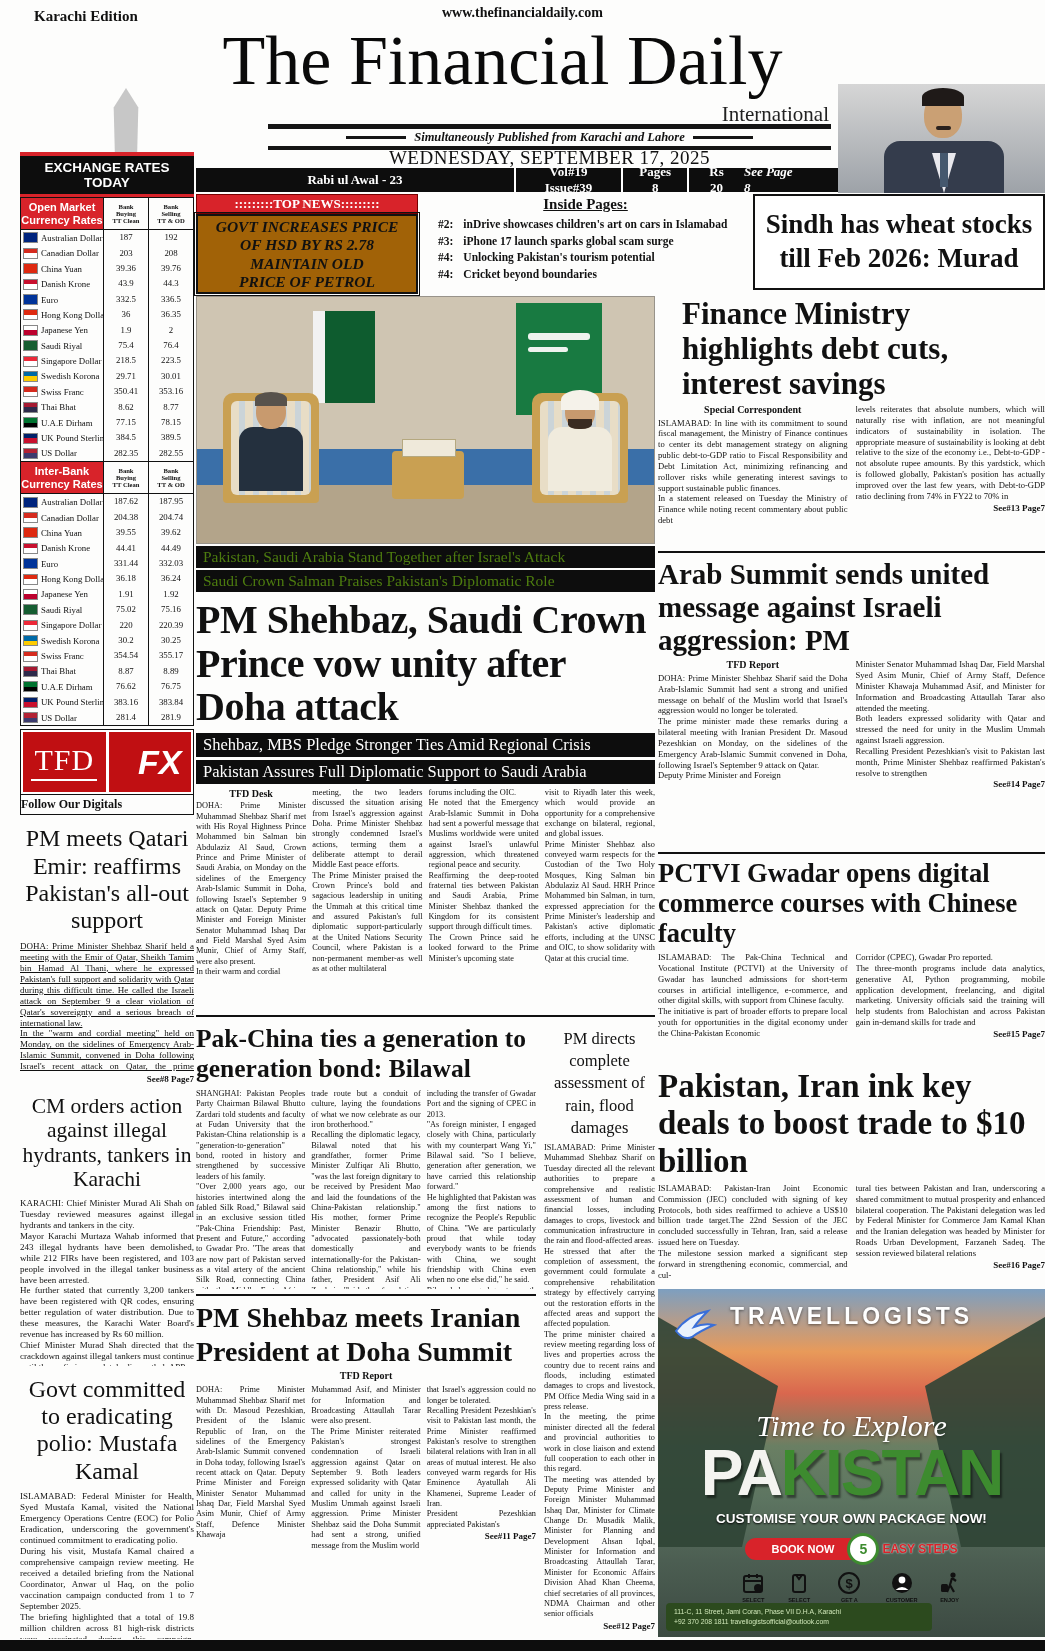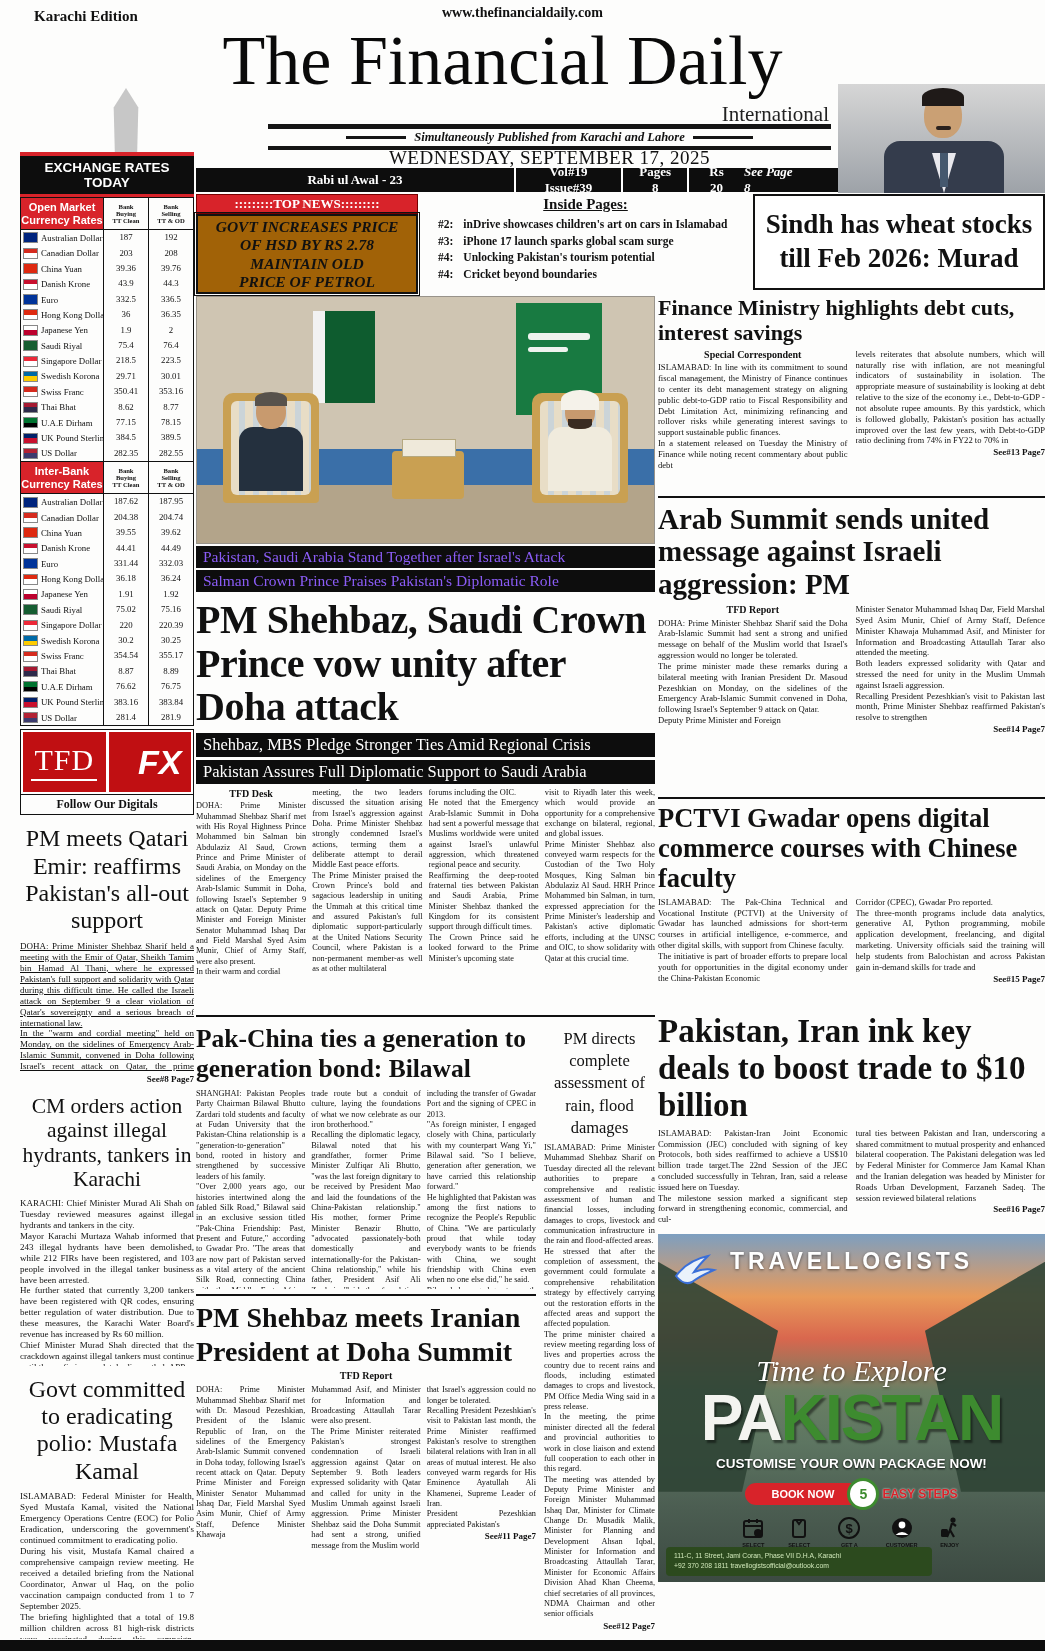--- a/index.html
+++ b/index.html
@@ -50,21 +50,21 @@
       text-align:center;display:flex;align-items:center;justify-content:center;font-family:"Liberation Serif",serif;}
   .xr-row{display:flex;align-items:center;height:15.4px;font-size:8.8px;}
   .xr-row .nm{flex:1;display:flex;align-items:center;gap:3px;padding-left:2px;overflow:hidden;white-space:nowrap;}
   .xr-row .vl{flex:0 0 44px;border-left:1px solid #111;text-align:center;align-self:stretch;line-height:15.4px;}
   .flag{width:13px;height:9px;display:inline-flex;flex-direction:column;border:.5px solid #888;flex:0 0 13px;}
   .flag i{flex:1;display:block;}
   #logos{display:flex;gap:3px;margin-top:3px;border:1.5px solid #111;padding:2px;background:#fff;}
   .logo{flex:1;height:60px;background:#c00f12;color:#fff;display:flex;align-items:center;justify-content:center;}
   .logo.tfd span{font-size:30px;letter-spacing:1px;border-bottom:2px solid #fff;padding:0 3px 2px;}
   .logo.fx span{font-size:34px;font-weight:bold;font-style:italic;font-family:"Liberation Sans",sans-serif;margin-left:20px;}
-  #follow{border:1.5px solid #111;border-top:none;text-align:center;font-weight:bold;font-size:12px;padding:2px 16px;}
+  #follow{border:1.5px solid #111;border-top:none;font-weight:bold;font-size:12px;padding:2px 0;}
   .side-hl{text-align:center;font-size:24px;line-height:1.14;margin:10px 0 6px;}
   .side-hl.sm{font-size:21.5px;}
   .side-body{font-size:9px;line-height:1.22;text-align:justify;white-space:pre-line;overflow:hidden;}
   .more{font-weight:bold;font-size:9px;text-align:right;margin-top:1px;}
   
   #toprow{position:absolute;left:196px;top:194px;width:849px;height:96px;display:flex;gap:6px;}
   #topnews{flex:0 0 222px;}
   #topnews .bar{background:#d8232a;color:#fff;font-weight:bold;font-size:13px;text-align:center;padding:1px 0;border:1px solid #700;}
   #topnews .box{border:2px solid #111;outline:1px solid #111;outline-offset:1px;background:#a16207;
       font-style:italic;font-weight:bold;font-size:15.5px;line-height:1.18;text-align:center;padding:2px 0;height:72px;}
@@ -88,41 +88,41 @@
   .man{position:absolute;bottom:52px;width:64px;height:96px;}
   .man .body{position:absolute;left:0;right:0;bottom:0;height:64px;border-radius:14px 14px 0 0;}
   .man .head{position:absolute;left:17px;top:0;width:30px;height:34px;background:#c89a6e;border-radius:46%;}
   .man.pm .body{background:#24303e;}
   .man.pm .hair{position:absolute;left:16px;top:-3px;width:32px;height:14px;background:#57524c;border-radius:50% 50% 0 0;}
   .man.mbs .body{background:#f0ebdd;}
   .man.mbs .ghutra{position:absolute;left:13px;top:-5px;width:38px;height:20px;background:#f5f2ea;border-radius:50% 50% 0 0;}
   .man.mbs .beard{position:absolute;left:20px;top:24px;width:24px;height:10px;background:#3a2c22;border-radius:0 0 45% 45%;}
   #mainphoto .table{position:absolute;left:195px;bottom:44px;width:72px;height:48px;background:#c9a052;border-radius:4px;}
   #mainphoto .table i{position:absolute;left:10px;top:-12px;width:52px;height:16px;background:#efe9da;border:1px solid #b5a87f;}
-  .capbar{background:#0d0d0d;color:#8b5cf6;font-size:15.5px;padding:2px 7px;margin-top:2px;white-space:nowrap;overflow:hidden;}
+  .capbar{background:#0d0d0d;color:#4d7c0f;font-size:15.5px;padding:2px 7px;margin-top:2px;white-space:nowrap;overflow:hidden;}
   #main-hl{font-weight:bold;font-size:40px;line-height:1.09;margin:6px 0 4px;letter-spacing:-.5px;}
   .subbar{background:#0d0d0d;color:#fff;font-size:16.5px;padding:2px 7px;margin-top:3px;white-space:nowrap;overflow:hidden;}
   .byline{text-align:center;font-weight:bold;font-size:10px;margin-bottom:1px;}
   .cols{display:flex;gap:6px;margin-top:4px;}
   .cols .c{flex:1;font-size:8.3px;line-height:1.25;text-align:justify;white-space:pre-line;overflow:hidden;}
   #main-cols{height:222px;}
   .rule{border-top:2.5px solid #111;margin:5px 0;}
   #lower{display:flex;gap:8px;}
   #lower-left{flex:0 0 340px;}
   #pakchina-hl{font-weight:bold;font-size:25.5px;line-height:1.2;margin:2px 0 2px;}
   #pakchina-cols{height:200px;}
   #iranian-hl{font-weight:bold;font-size:28px;line-height:1.2;margin:4px 0 2px;}
   #iranian-cols{height:226px;}
   #pmdirects{flex:1;overflow:hidden;}
   #pmdirects .hl{font-size:16.5px;line-height:1.35;text-align:center;margin:6px 0 4px;}
   #pmdirects .bd{font-size:8.3px;line-height:1.25;text-align:justify;white-space:pre-line;overflow:hidden;max-height:478px;}
   
   #right{position:absolute;left:658px;top:296px;width:387px;bottom:12px;overflow:hidden;}
   .r-hl{font-weight:bold;line-height:1.13;}
-  #fin-hl{font-size:22px;}
+  #fin-hl{font-size:31px;margin-left:24px;}
   #arab-hl{font-size:29px;margin-top:3px;}
   #pctvi-hl{font-size:26.5px;margin-top:3px;}
   #iran-hl{font-size:33px;margin-top:4px;}
   .cols2{display:flex;gap:8px;margin-top:3px;}
   .cols2 .c{flex:1;font-size:8.6px;line-height:1.26;text-align:justify;white-space:pre-line;overflow:hidden;}
   #fin-cols{height:142px;}
   #arab-cols{height:188px;}
   #pctvi-cols{height:112px;}
   #iran-cols{height:100px;}
   
@@ -679,21 +679,21 @@
           <div class="hair"></div>
         </div>
       <div class="man mbs" style="right:42px;">
           <div class="body"></div>
           <div class="head"></div>
           <div class="ghutra"></div>
           <div class="beard"></div>
         </div>
     </div>
     <div class="capbar">Pakistan, Saudi Arabia Stand Together after Israel's Attack</div>
-    <div class="capbar">Salman Crown Prince Praises Pakistan's Diplomatic Role</div>
+    <div class="capbar">Saudi Crown Salman Praises Pakistan's Diplomatic Role</div>
     <div id="main-hl">PM Shehbaz, Saudi Crown Prince vow unity after Doha attack</div>
     <div class="subbar">Shehbaz, MBS Pledge Stronger Ties Amid Regional Crisis</div>
     <div class="subbar">Pakistan Assures Full Diplomatic Support to Saudi Arabia</div>
     <div class="cols" id="main-cols">
       <div class="c"><div class="byline">TFD Desk</div><span class="ml">DOHA: Prime Minister Muhammad Shehbaz Sharif met with His Royal Highness Prince Mohammed bin Salman bin Abdulaziz Al Saud, Crown Prince and Prime Minister of Saudi Arabia, on Monday on the sidelines of the Emergency Arab-Islamic Summit in Doha, following Israel's September 9 attack on Qatar. Deputy Prime Minister and Foreign Minister Senator Muhammad Ishaq Dar and Field Marshal Syed Asim Munir, Chief of Army Staff, were also present.
 In their warm and cordial</span></div>
       <div class="c">meeting, the two leaders discussed the situation arising from Israel's aggression against Doha. Prime Minister Shehbaz strongly condemned Israel's actions, terming them a deliberate attempt to derail Middle East peace efforts.
 The Prime Minister praised the Crown Prince's bold and sagacious leadership in uniting the Ummah at this critical time and assured Pakistan's full diplomatic support-particularly at the United Nations Security Council, where Pakistan is a non-permanent member-as well as at other multilateral</div>
       <div class="c">forums including the OIC.
 He noted that the Emergency Arab-Islamic Summit in Doha had sent a powerful message that Muslims worldwide were united against Israel's unlawful aggression, which threatened regional peace and security.

